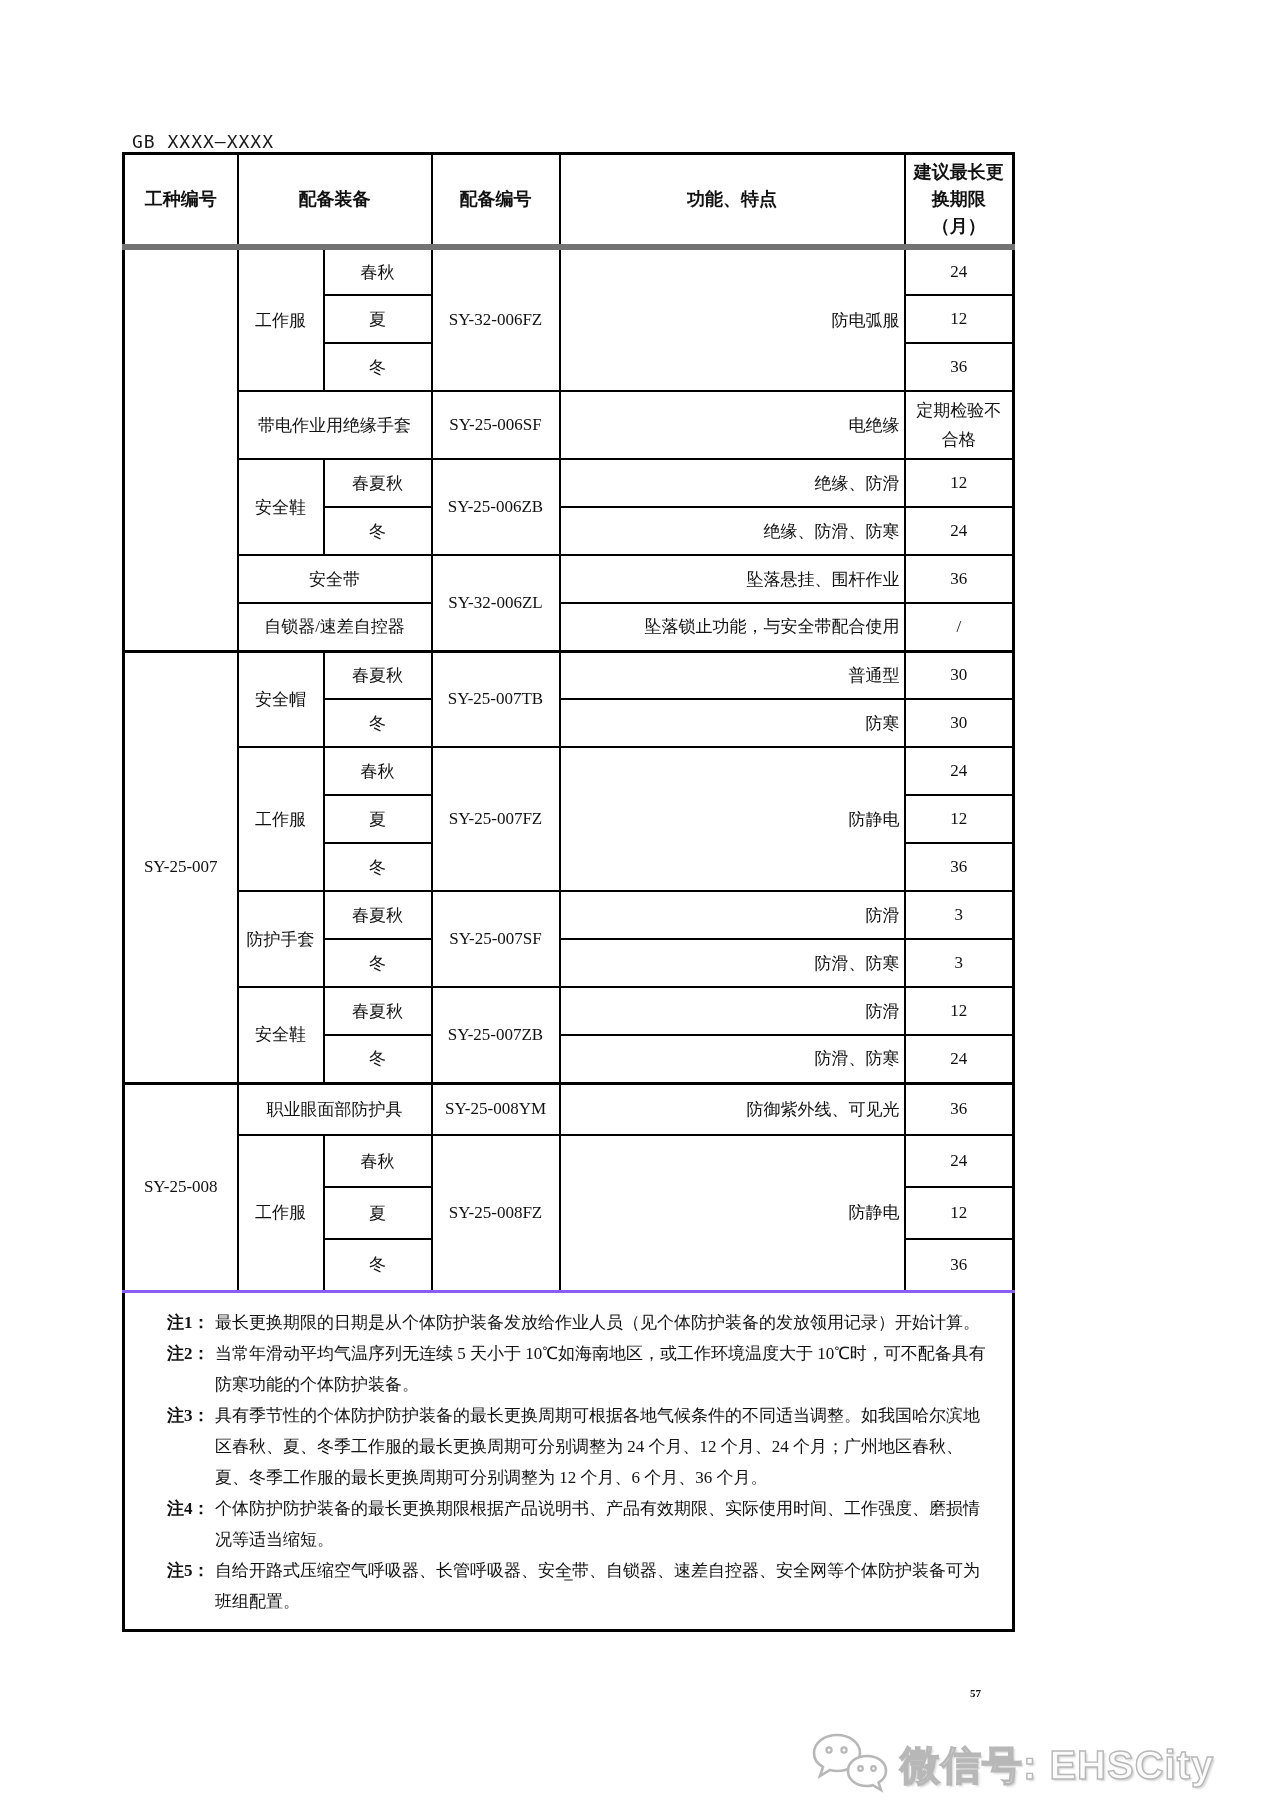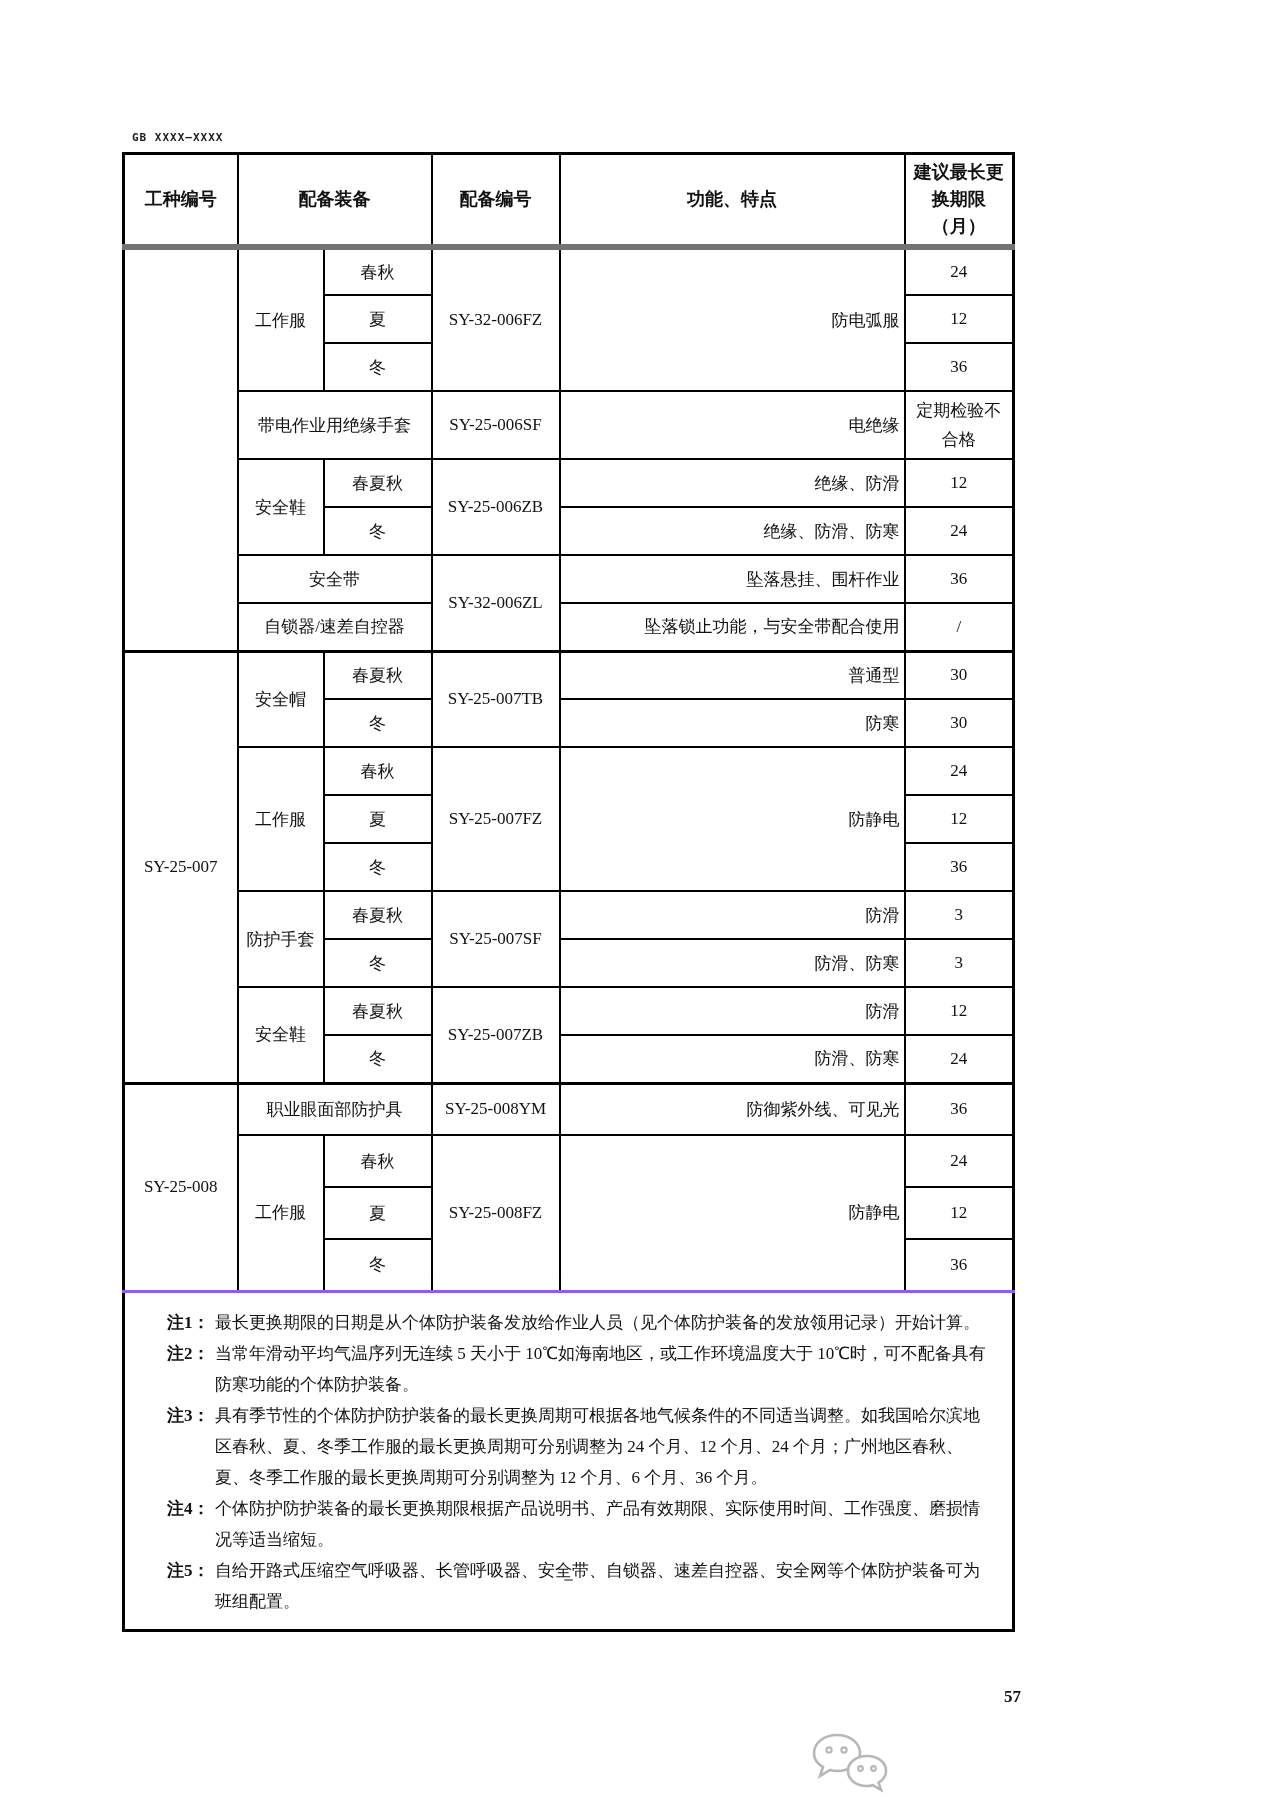--- a/index.html
+++ b/index.html
@@ -3,21 +3,21 @@
 <meta charset="utf-8">
 <style>
   html,body{margin:0;padding:0;}
   body{
     width:1280px;height:1810px;position:relative;background:#ffffff;
     font-family:"Liberation Serif", serif;color:#111;
   }
   .doc-code{
     position:absolute;left:132px;top:131px;
     font-family:"DejaVu Sans Mono", monospace;
-    font-size:11px;font-weight:bold;letter-spacing:1px;color:#1a1a1a;
+    font-size:18px;font-weight:normal;letter-spacing:1px;color:#1a1a1a;
   }
   table.ppe{
     position:absolute;left:122px;top:152px;width:890px;
     border-collapse:collapse;table-layout:fixed;
     border:3px solid #000;
   }
   .ppe th,.ppe td{border:2px solid #000;}
   .ppe th{
     font-size:18px;font-weight:bold;text-align:center;vertical-align:middle;
     padding:4px 8px;border-bottom:6px solid #737373;line-height:27px;
@@ -31,21 +31,21 @@
   .ppe tbody tr.s3{height:52px;}
   .ppe tr.sec-start td{border-top:3px solid #000;}
   .ppe td.feat{text-align:right;padding-left:14px;}
   .ppe td.period.wrap{line-height:29px;padding:4px 8px;}
   .ppe td.notes-cell{
     text-align:left;vertical-align:top;
     padding:14px 18px 12px 42px;border-top:3px solid #8b5cf6;
   }
   .note{font-size:17px;line-height:31px;padding-left:48px;text-indent:-48px;}
   .note-label{display:inline-block;width:48px;text-indent:0;font-weight:bold;}
-  .page-number{position:absolute;left:1004px;top:1687px;font-size:17px;font-weight:bold;}
+  .page-number{position:absolute;left:970px;top:1687px;font-size:11px;font-weight:bold;}
   .artifact{
     position:absolute;left:561px;top:1578px;width:16px;height:11px;
     background:#ffffff;z-index:5;
   }
   .artifact::after{
     content:"";display:block;width:9px;height:2px;background:#8a8a8a;
     margin:1px 0 0 3px;border-radius:1px;
   }
   .watermark{
     position:absolute;left:810px;top:1730px;
@@ -233,15 +233,16 @@
           <path d="M57 26 C46 26 38 32.5 38 41 C38 49.5 46 56 57 56 C59 56 61 55.7 62.8 55.2 L71 60 L68.6 52.6 C73 49.9 76 45.8 76 41 C76 32.5 68 26 57 26 Z"></path>
         </g>
         <g fill="none" stroke="#b7b7b7" stroke-width="2.2">
           <circle cx="19" cy="20" r="2.6"></circle>
           <circle cx="34" cy="20" r="2.6"></circle>
           <circle cx="50.5" cy="38.5" r="2.3"></circle>
           <circle cx="63.5" cy="38.5" r="2.3"></circle>
         </g>
       </svg>
     </span>
+    <span class="watermark-text">微信号: EHSCity</span>
   </div>
 
 </div>
 
 </body></html>

